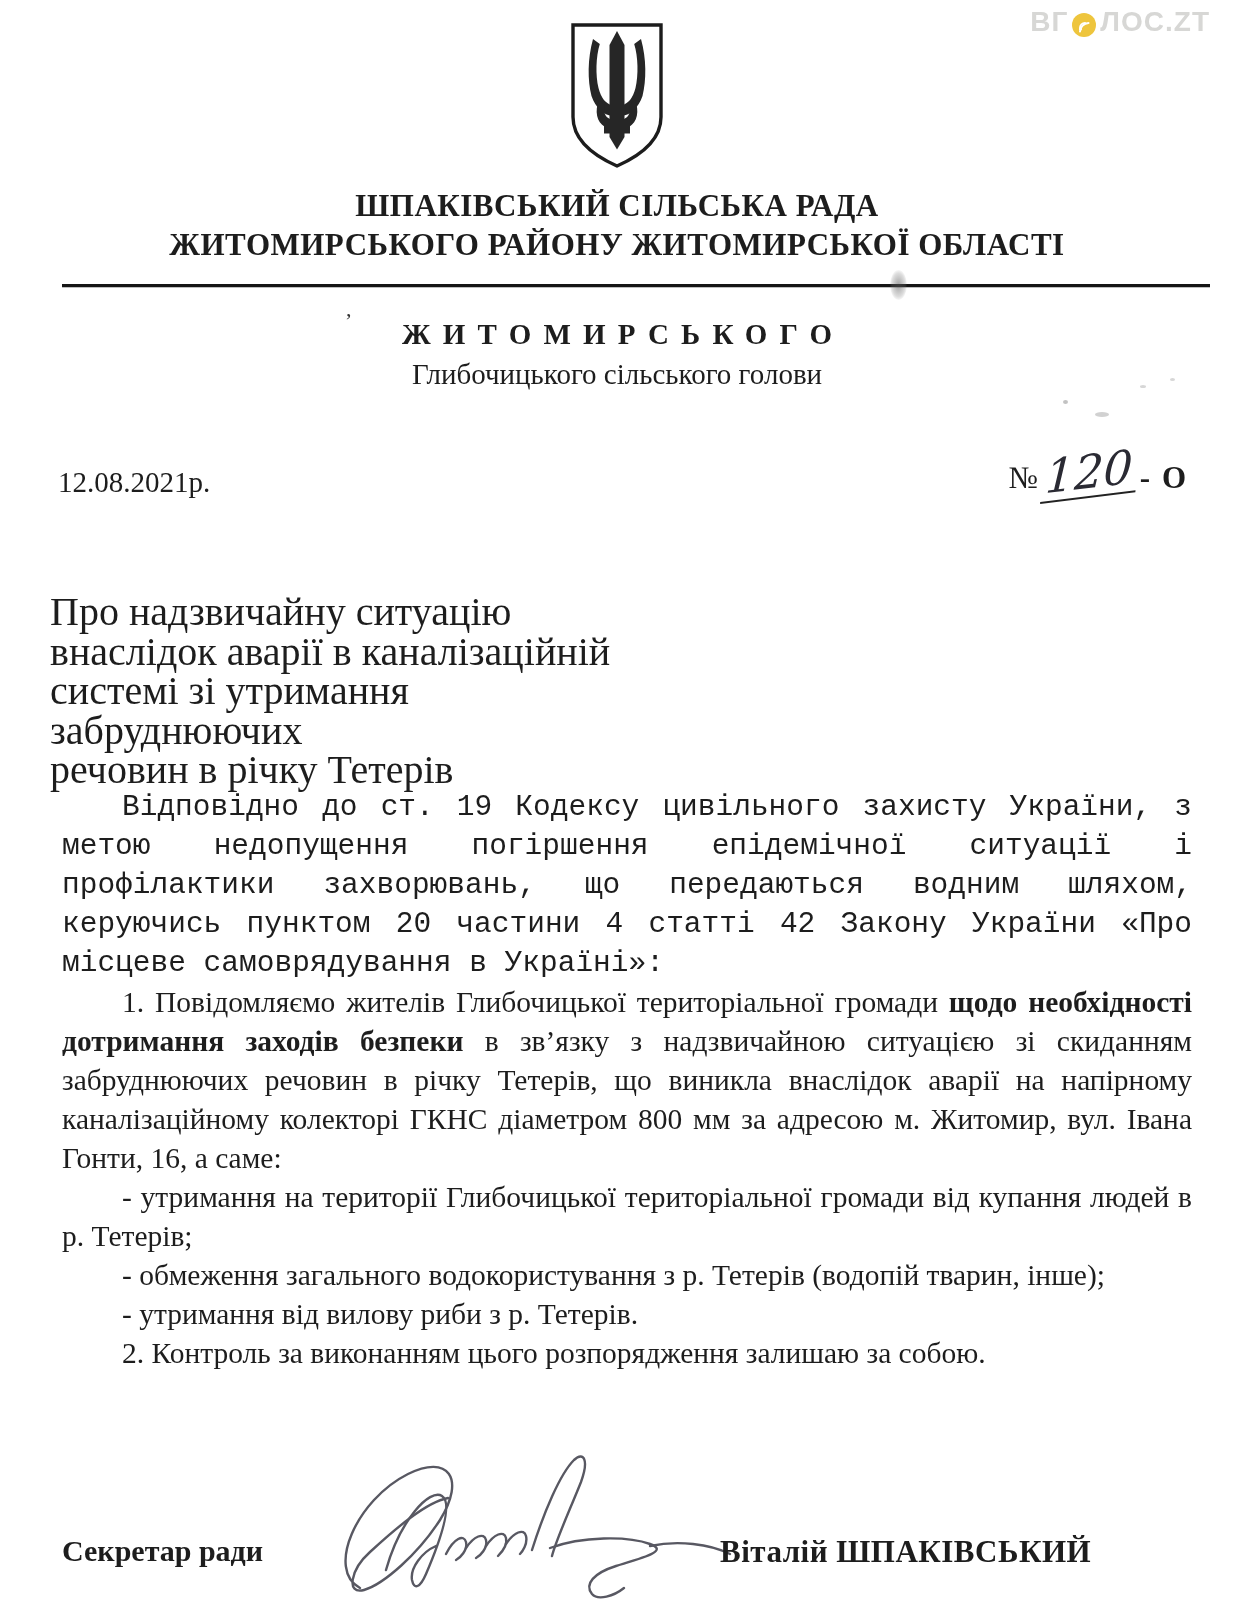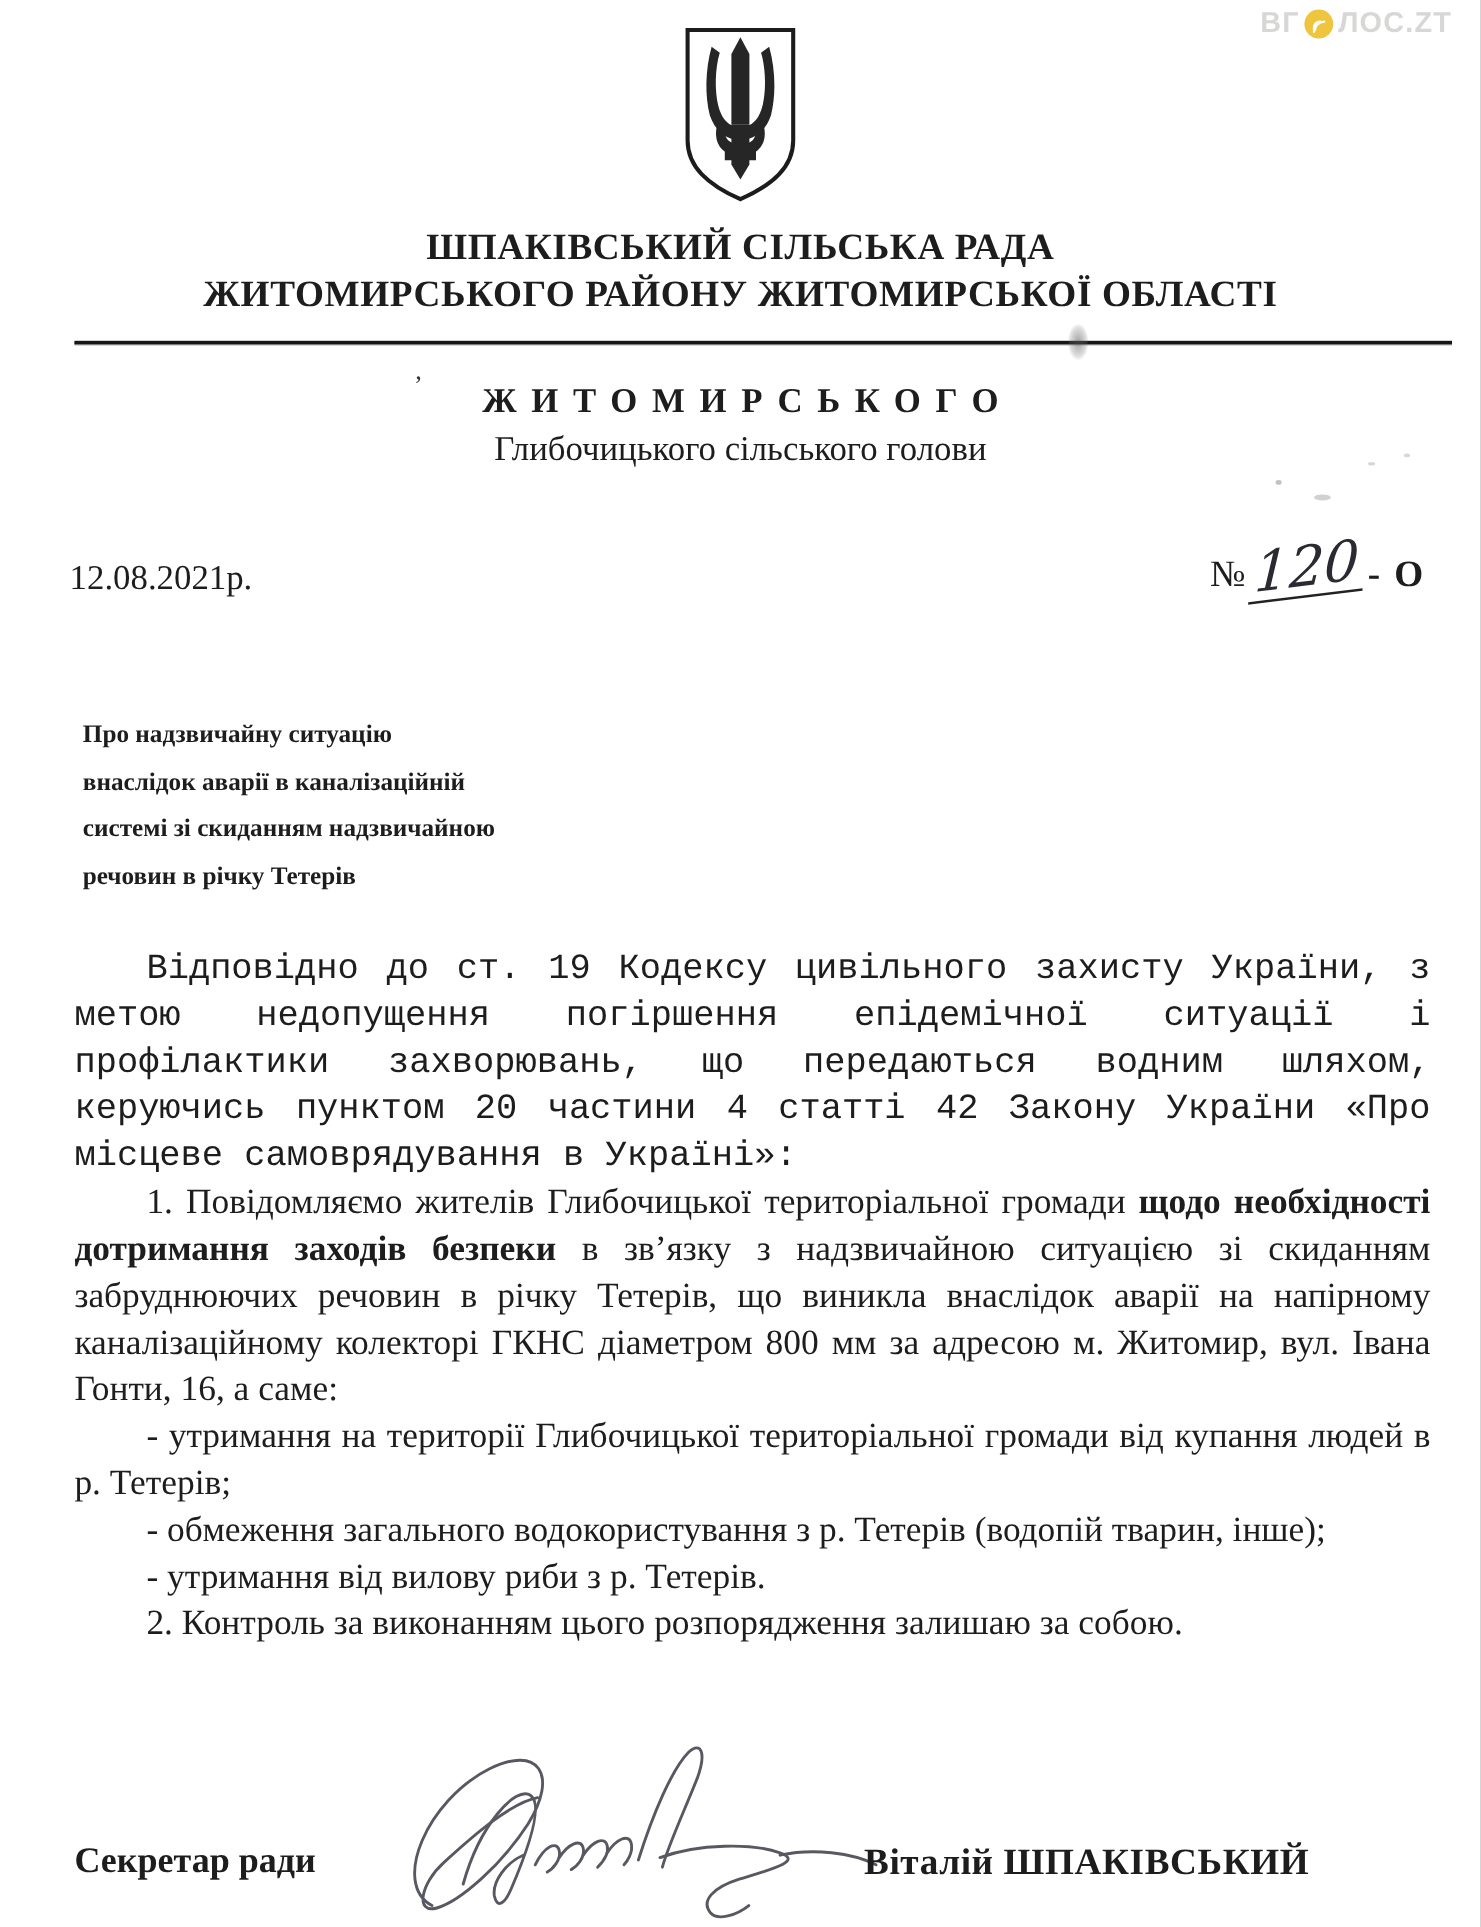--- a/index.html
+++ b/index.html
@@ -8,23 +8,23 @@
     width:1234px;height:1606px;
     margin:0 auto;
     background:#fff;
     font-family:"Liberation Serif","DejaVu Serif",serif;
     color:#1d1d1d;
     overflow:hidden;
   }
   
   .watermark{
     position:absolute;top:6px;right:24px;
-    display:flex;align-items:center;gap:2px;
+    display:flex;align-items:flex-end;gap:2px;
     font-family:"Liberation Sans","DejaVu Sans",sans-serif;
-    font-weight:bold;font-size:24px;letter-spacing:1px;
+    font-weight:bold;font-size:28px;letter-spacing:1px;
     color:#d7d7d5;
     user-select:none;
   }
   .watermark .wm-icon{display:inline-block;width:26px;height:26px;margin:0 1px;}
   
   .emblem{position:absolute;top:20px;left:calc(50% - 57px);width:114px;height:152px;}
   
   .org-line{position:absolute;left:0;width:100%;text-align:center;font-weight:bold;font-size:31px;letter-spacing:.5px;}
   .org-line1{top:188px;}
   .org-line2{top:227px;}
@@ -42,21 +42,21 @@
   .num-value{
     display:inline-block;font-style:italic;font-size:46px;line-height:44px;
     transform:rotate(-7deg) skewX(-10deg);transform-origin:50% 90%;
     margin:0 4px 0 2px;padding:0 4px 2px 4px;
     border-bottom:2.5px solid #222;color:#2a2a33;
     font-family:"DejaVu Serif","Liberation Serif",serif;
   }
   .num-suffix{font-weight:bold;font-size:31px;letter-spacing:2px;}
   .speck{position:absolute;border-radius:50%;background:#9a9a9a;opacity:.6;}
   
-  .subject{position:absolute;top:592px;left:69px;width:620px;font-weight:bold;font-size:21px;line-height:39.5px;}
+  .subject{position:absolute;top:592px;left:50px;width:620px;font-weight:normal;font-size:40px;line-height:39.5px;}
   
   .body-flow{position:absolute;top:788px;left:62px;width:1130px;font-size:29.5px;line-height:39px;text-align:justify;}
   .body-flow p{margin:0;text-indent:60px;}
   .p1{margin-bottom:44px;font-family:Liberation Mono, monospace;}
   .list-item1{margin-top:10px;}
   .list-item2{margin-top:6px;}
   .list-item3{margin-top:0;}
   .p3{margin-top:28px;}
   .b{font-weight:bold;}
   
@@ -114,21 +114,21 @@
     <span class="num-suffix">- О</span>
   </div>
   <div class="speck" style="top:400px;left:1063px;width:5px;height:4px;"></div>
   <div class="speck" style="top:412px;left:1095px;width:14px;height:5px;opacity:.45;"></div>
   <div class="speck" style="top:385px;left:1140px;width:6px;height:3px;opacity:.4;"></div>
   <div class="speck" style="top:378px;left:1170px;width:5px;height:3px;opacity:.4;"></div>
 
   <div class="subject">
     <div>Про надзвичайну ситуацію</div>
     <div>внаслідок аварії в каналізаційній</div>
-    <div>системі зі скиданням надзвичайною</div>
+    <div>системі зі утримання забруднюючих</div>
     <div>речовин в річку Тетерів</div>
   </div>
 
   <div class="body-flow">
     <p class="p1">Відповідно до ст. 19 Кодексу цивільного захисту України, з метою недопущення погіршення епідемічної ситуації і профілактики захворювань, що передаються водним шляхом, керуючись пунктом 20 частини 4 статті 42 Закону України «Про місцеве самоврядування в Україні»:</p>
     <p class="p2"><span>1. Повідомляємо жителів Глибочицької територіальної громади </span><span class="b">щодо необхідності дотримання заходів безпеки</span><span> в зв’язку з надзвичайною ситуацією зі скиданням забруднюючих речовин в річку Тетерів, що виникла внаслідок аварії на напірному каналізаційному колекторі ГКНС діаметром 800 мм за адресою м. Житомир, вул. Івана Гонти, 16, а саме:</span></p>
     <p class="list-item1">- утримання на території Глибочицької територіальної громади від купання людей в р. Тетерів;</p>
     <p class="list-item2">- обмеження загального водокористування з р. Тетерів (водопій тварин, інше);</p>
     <p class="list-item3">- утримання від вилову риби з р. Тетерів.</p>
     <p class="p3">2. Контроль за виконанням цього розпорядження залишаю за собою.</p>

